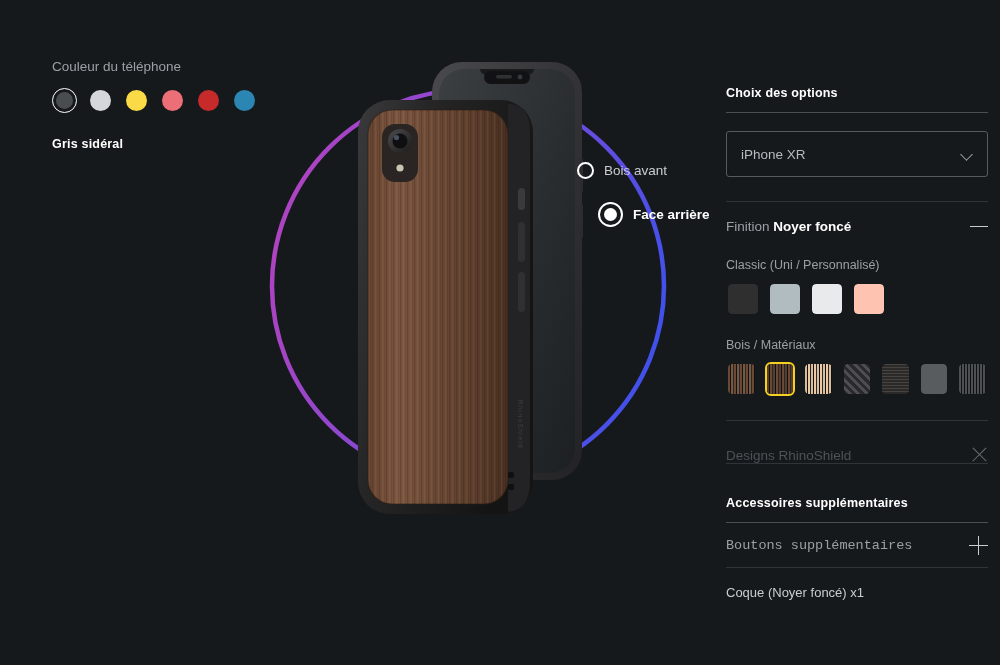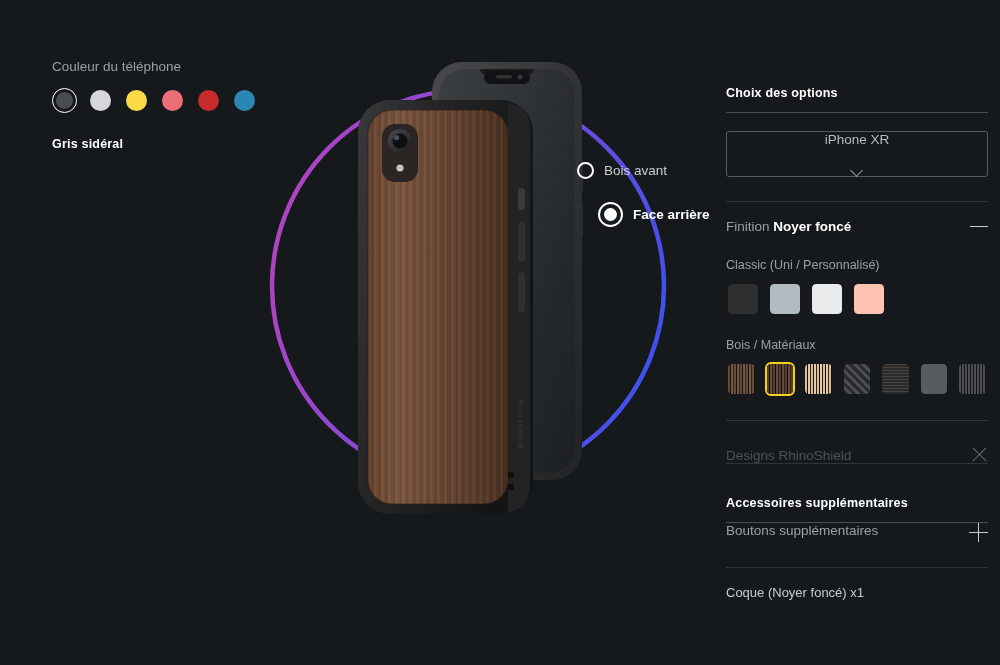--- a/index.html
+++ b/index.html
@@ -67,21 +67,20 @@
   .sec-title {
     font-size:12.5px; font-weight:700; color:#ffffff; letter-spacing:.2px;
   }
   .rule { height:1px; background:#4a4f55; width:100%; }
   .rule.soft { background:#2f3439; }
   .select-box {
     margin-top:18px; height:46px; width:100%;
     border:1px solid #565b61; border-radius:3px;
     display:flex; align-items:center; justify-content:space-between;
     padding:0 14px;
-    flex-direction:column;
   }
   .select-value { font-size:13.5px; color:#b6bbc1; }
   .chev { width:11px; height:11px; position:relative; }
   .chev::before{
     content:""; position:absolute; left:0; top:1px;
     width:8px; height:8px; border-right:1.4px solid #9aa0a6;
     border-bottom:1.4px solid #9aa0a6; transform:rotate(45deg);
   }
   .finition-row {
     display:flex; align-items:center; justify-content:space-between;
@@ -113,22 +112,23 @@
   .tile.selected { border-color:#f5d020; }
   .tile-inner { position:absolute; inset:0; border-radius:4px; }
 
   .designs-row {
     display:flex; align-items:flex-end; justify-content:space-between;
     height:42px;
   }
   .designs-text { font-size:13.5px; color:#4d5259; }
 
   .accessory-row {
-    display:flex; align-items:flex-start; justify-content:space-between;
+    display:flex; align-items:center; justify-content:space-between;
     height:44px;
+    font-family:Liberation Mono, monospace;
   }
   .accessory-text { font-size:13.5px; color:#9aa0a6; }
   .summary-label { font-size:12.5px; color:#9aa0a6; }
   .summary-item { font-size:13px; color:#c9ccd1; }
 </style>
 </head>
 <body>
 
 <div class="page">
 

